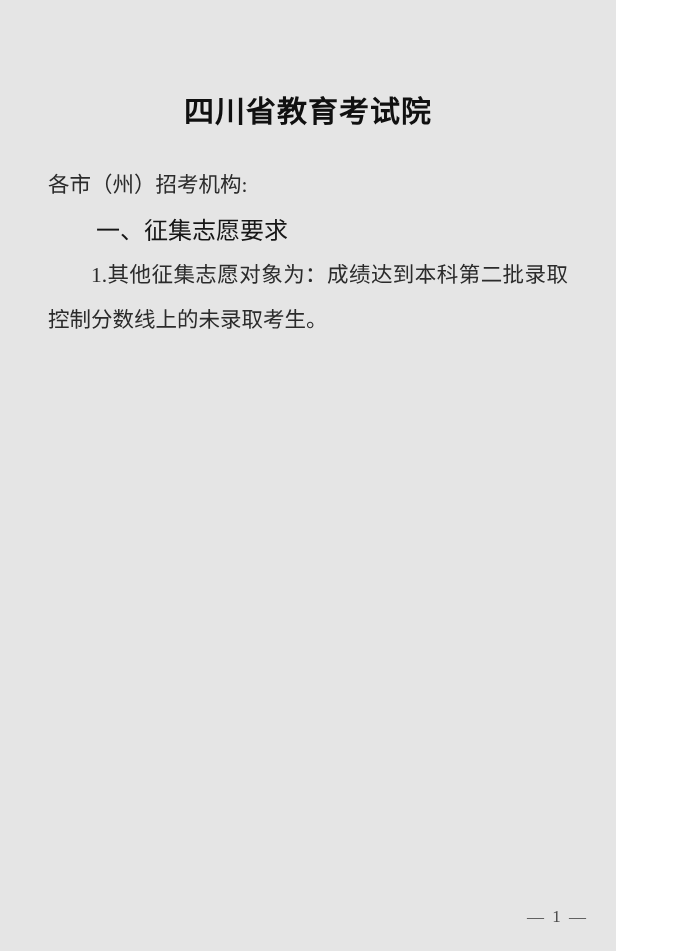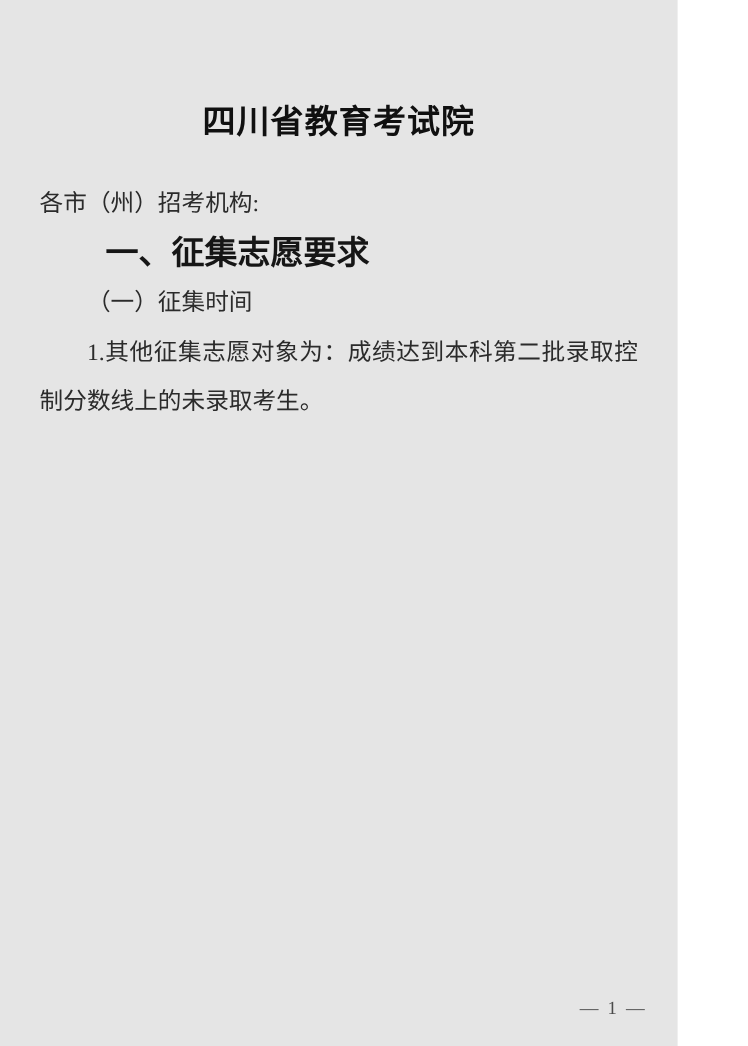--- a/index.html
+++ b/index.html
@@ -25,40 +25,40 @@
     color: #101010;
   }
   .title-line {
     font-size: 30px;
     line-height: 47px;
     letter-spacing: 1px;
     white-space: nowrap;
   }
   .body-block {
     margin-top: 28px;
-    padding: 0 36px;
+    padding: 0 48px;
     font-size: 21.5px;
     line-height: 45px;
     text-align: justify;
     text-justify: inter-ideograph;
   }
   .body-block p {
     margin: 0;
   }
   .salutation {
     text-indent: 0;
   }
   .indent {
     text-indent: 2em;
   }
   .section-heading {
     text-indent: 2em;
     font-family: "Liberation Sans", "DejaVu Sans", sans-serif;
-    font-weight: 700;
-    font-size: 30px;
+    font-weight: 400;
+    font-size: 24px;
     color: #161616;
   }
   .sub-heading {
     text-indent: 2em;
   }
   .page-number {
     position: absolute;
     right: 28px;
     bottom: 24px;
     font-size: 17px;
@@ -75,21 +75,20 @@
   <div class="title-block">
     <div class="title-line">四川省教育考试院</div>
   </div>
 
   <div class="body-block">
     <p class="salutation">各市（州）招考机构:</p>
 
 
     <p class="section-heading">一、征集志愿要求</p>
 
-    <p class="sub-heading">（一）征集时间</p>
 
 
 
 
     <p class="indent">1.其他征集志愿对象为：成绩达到本科第二批录取控制分数线上的未录取考生。</p>
   </div>
 
   <div class="page-number">— 1 —</div>
 
 </div>

